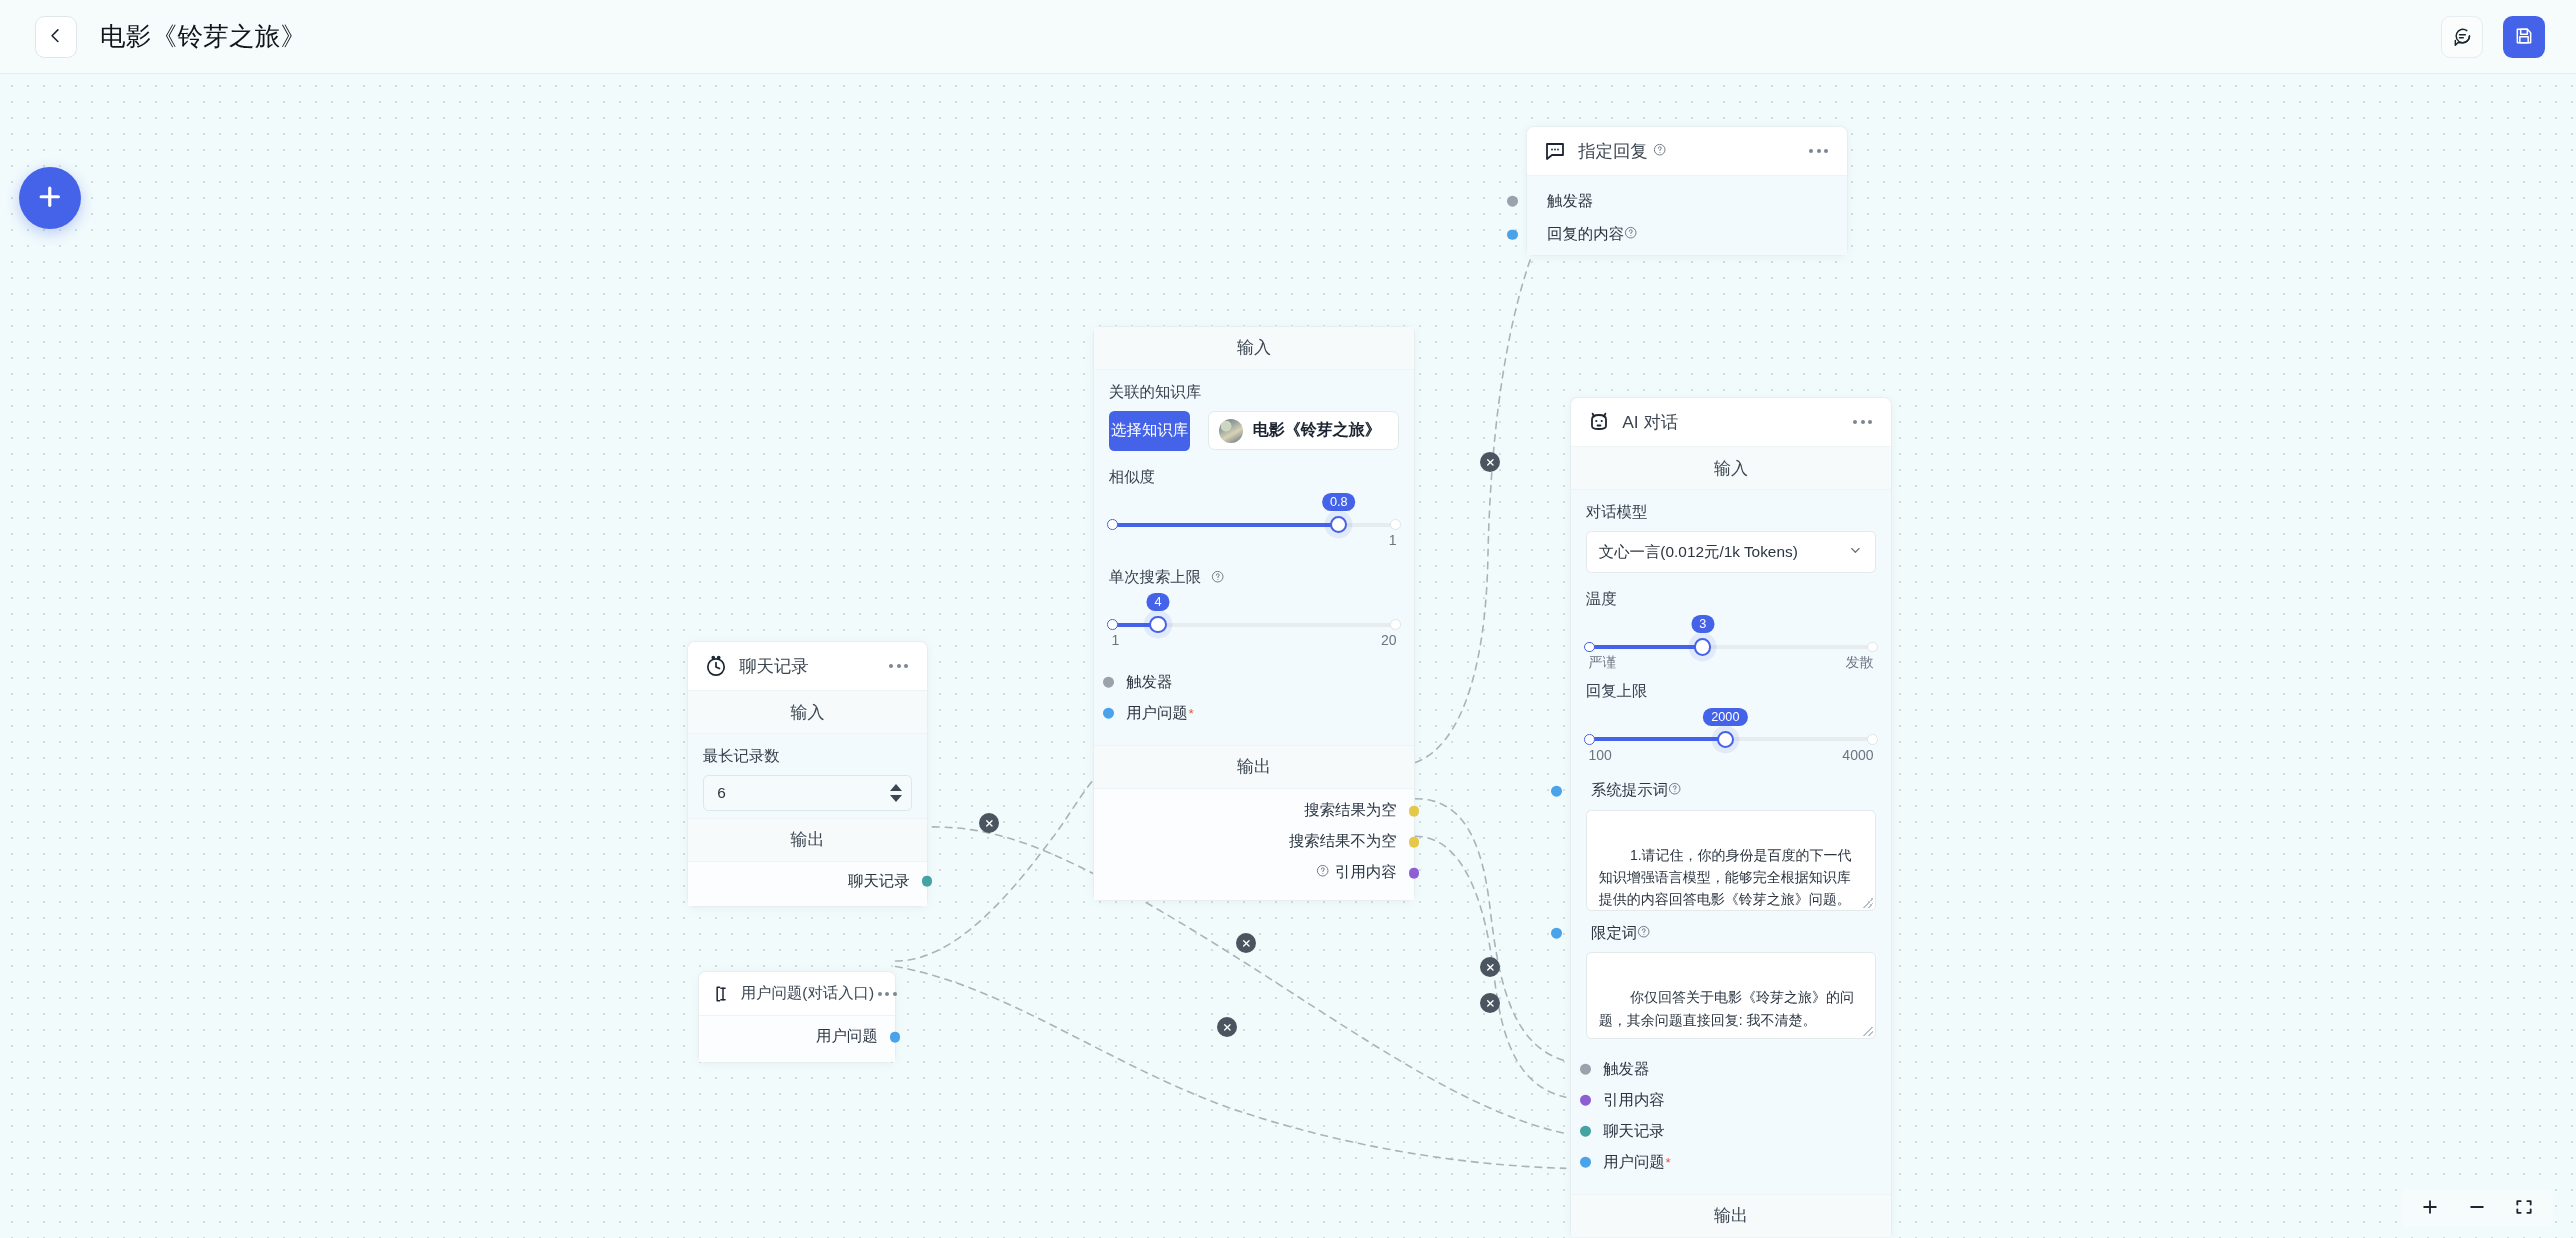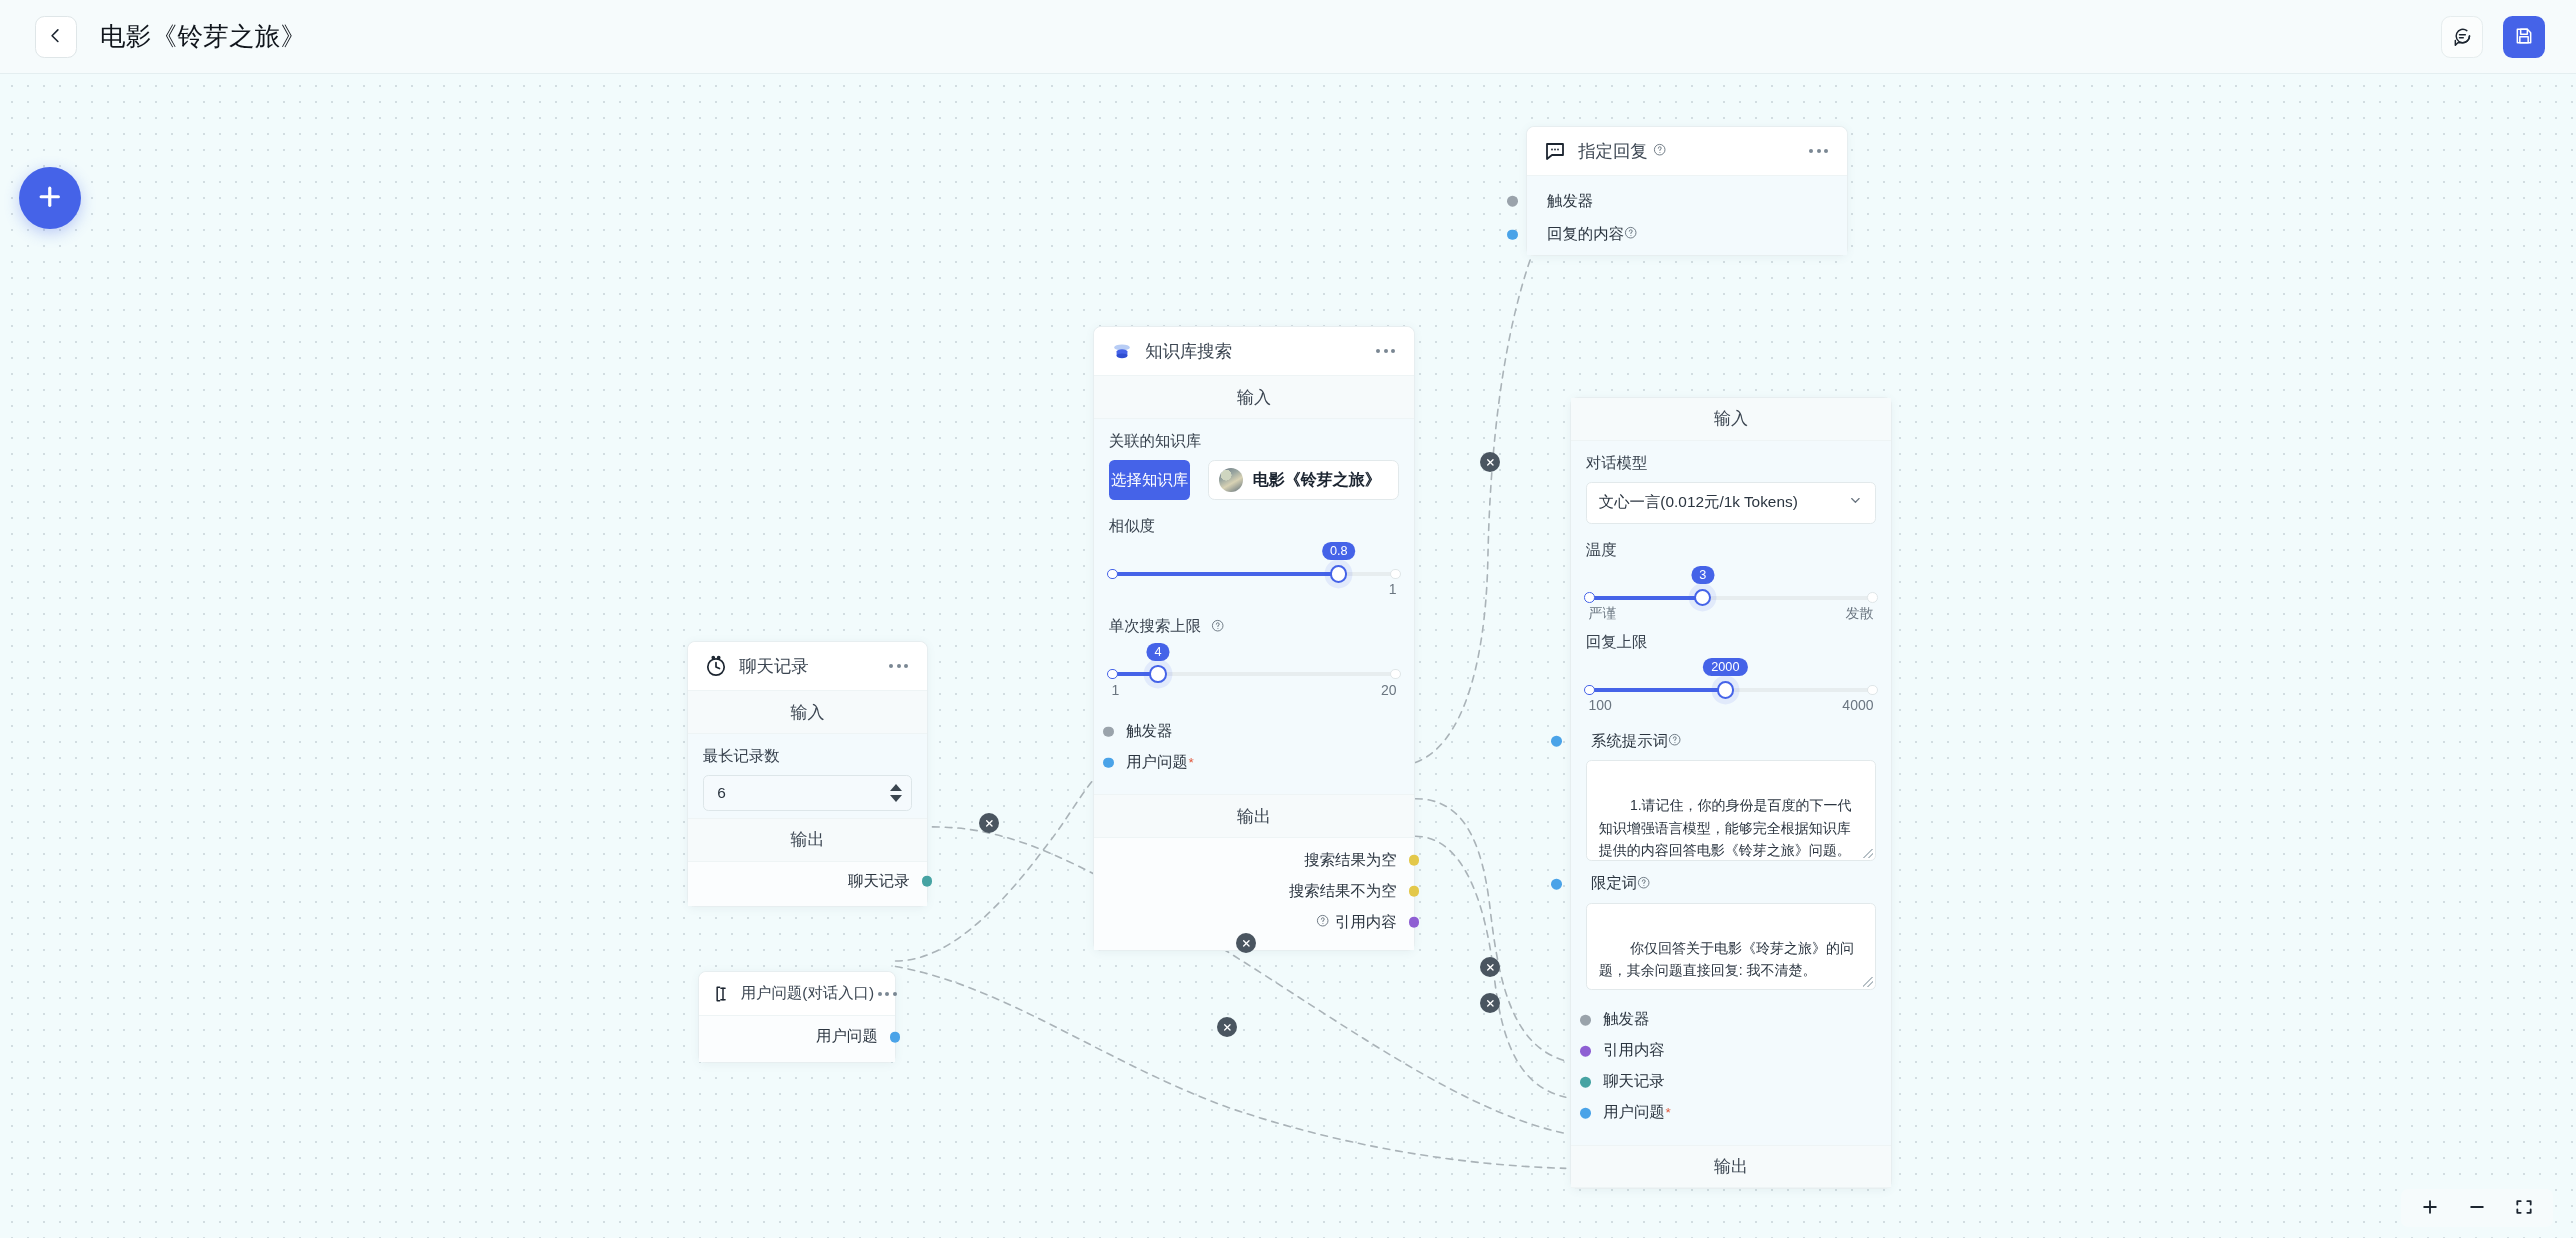--- a/index.html
+++ b/index.html
@@ -381,36 +381,20 @@
     </div>
     <div class="ports node-body plain" style="padding:5.4px 0 9.4px;">
       <div class="port out">
         <span>用户问题</span>
         <span class="dot" style="background:#4aa3e8;"></span>
       </div>
     </div>
   </div>
 
   <div class="node" style="left:1093px; top:252px; width:322px;">
-    <div class="node-header">
-      <span class="node-icon">
-        <svg viewBox="0 0 40 40">
-          <ellipse cx="20" cy="14" rx="13" ry="5" fill="#b8cdf5"></ellipse>
-          <ellipse cx="20" cy="21" rx="9" ry="4" fill="#4563e8"></ellipse>
-          <rect x="11" y="21" width="18" height="7" fill="#4563e8"></rect>
-          <ellipse cx="20" cy="28" rx="9" ry="4" fill="#2f4ed1"></ellipse>
-        </svg>
-      </span>
-      <span class="node-title">知识库搜索</span>
-      <span class="dots">
-          <i></i>
-          <i></i>
-          <i></i>
-        </span>
-    </div>
     <div class="section-band">输入</div>
 
     <div class="node-body">
       <div class="field-label">关联的知识库</div>
       <div class="kb-row">
         <button class="btn-primary">选择知识库</button>
         <div class="kb-chip">
           <span class="kb-avatar"></span>
           <span class="kb-chip-name">电影《铃芽之旅》</span>
         </div>
@@ -530,20 +514,38 @@
               <circle cx="12" cy="12" r="9.5"></circle>
               <path d="M9.5 9.3a2.6 2.6 0 1 1 2.9 2.6v1.6" stroke-linecap="round"></path>
               <circle cx="12.4" cy="17" r=".9" fill="#6a7580" stroke="none"></circle>
             </svg>
         </span>
       </div>
     </div>
   </div>
 
   <div class="node" style="left:1570px; top:323px; width:322px;">
+    <div class="node-header">
+      <span class="node-icon">
+        <svg viewBox="0 0 24 24" fill="none" stroke="#1c2530" stroke-width="1.8" stroke-linecap="round" stroke-linejoin="round">
+          <path d="M5 9.5 C5 6.5 8 5 12 5 C16 5 19 6.5 19 9.5 L19 16 C19 18 17.5 19 12 19 C6.5 19 5 18 5 16 Z"></path>
+          <path d="M7 6.5 L5.6 3.6"></path>
+            <path d="M17 6.5 L18.4 3.6"></path>
+          <circle cx="9.3" cy="11" r="1.1" fill="#1c2530" stroke="none"></circle>
+          <circle cx="14.7" cy="11" r="1.1" fill="#1c2530" stroke="none"></circle>
+          <path d="M10.5 15.5 h3"></path>
+        </svg>
+      </span>
+      <span class="node-title">AI 对话</span>
+      <span class="dots">
+          <i></i>
+          <i></i>
+          <i></i>
+        </span>
+    </div>
     <div class="section-band">输入</div>
 
     <div class="node-body">
       <div class="field-label">对话模型</div>
       <div class="select">
         <span>文心一言(0.012元/1k Tokens)</span>
         <span class="chev">
           <svg viewBox="0 0 24 24" fill="none" stroke="#6a7580" stroke-width="2" stroke-linecap="round" stroke-linejoin="round">
               <polyline points="6 9 12 15 18 9"></polyline>
             </svg>

